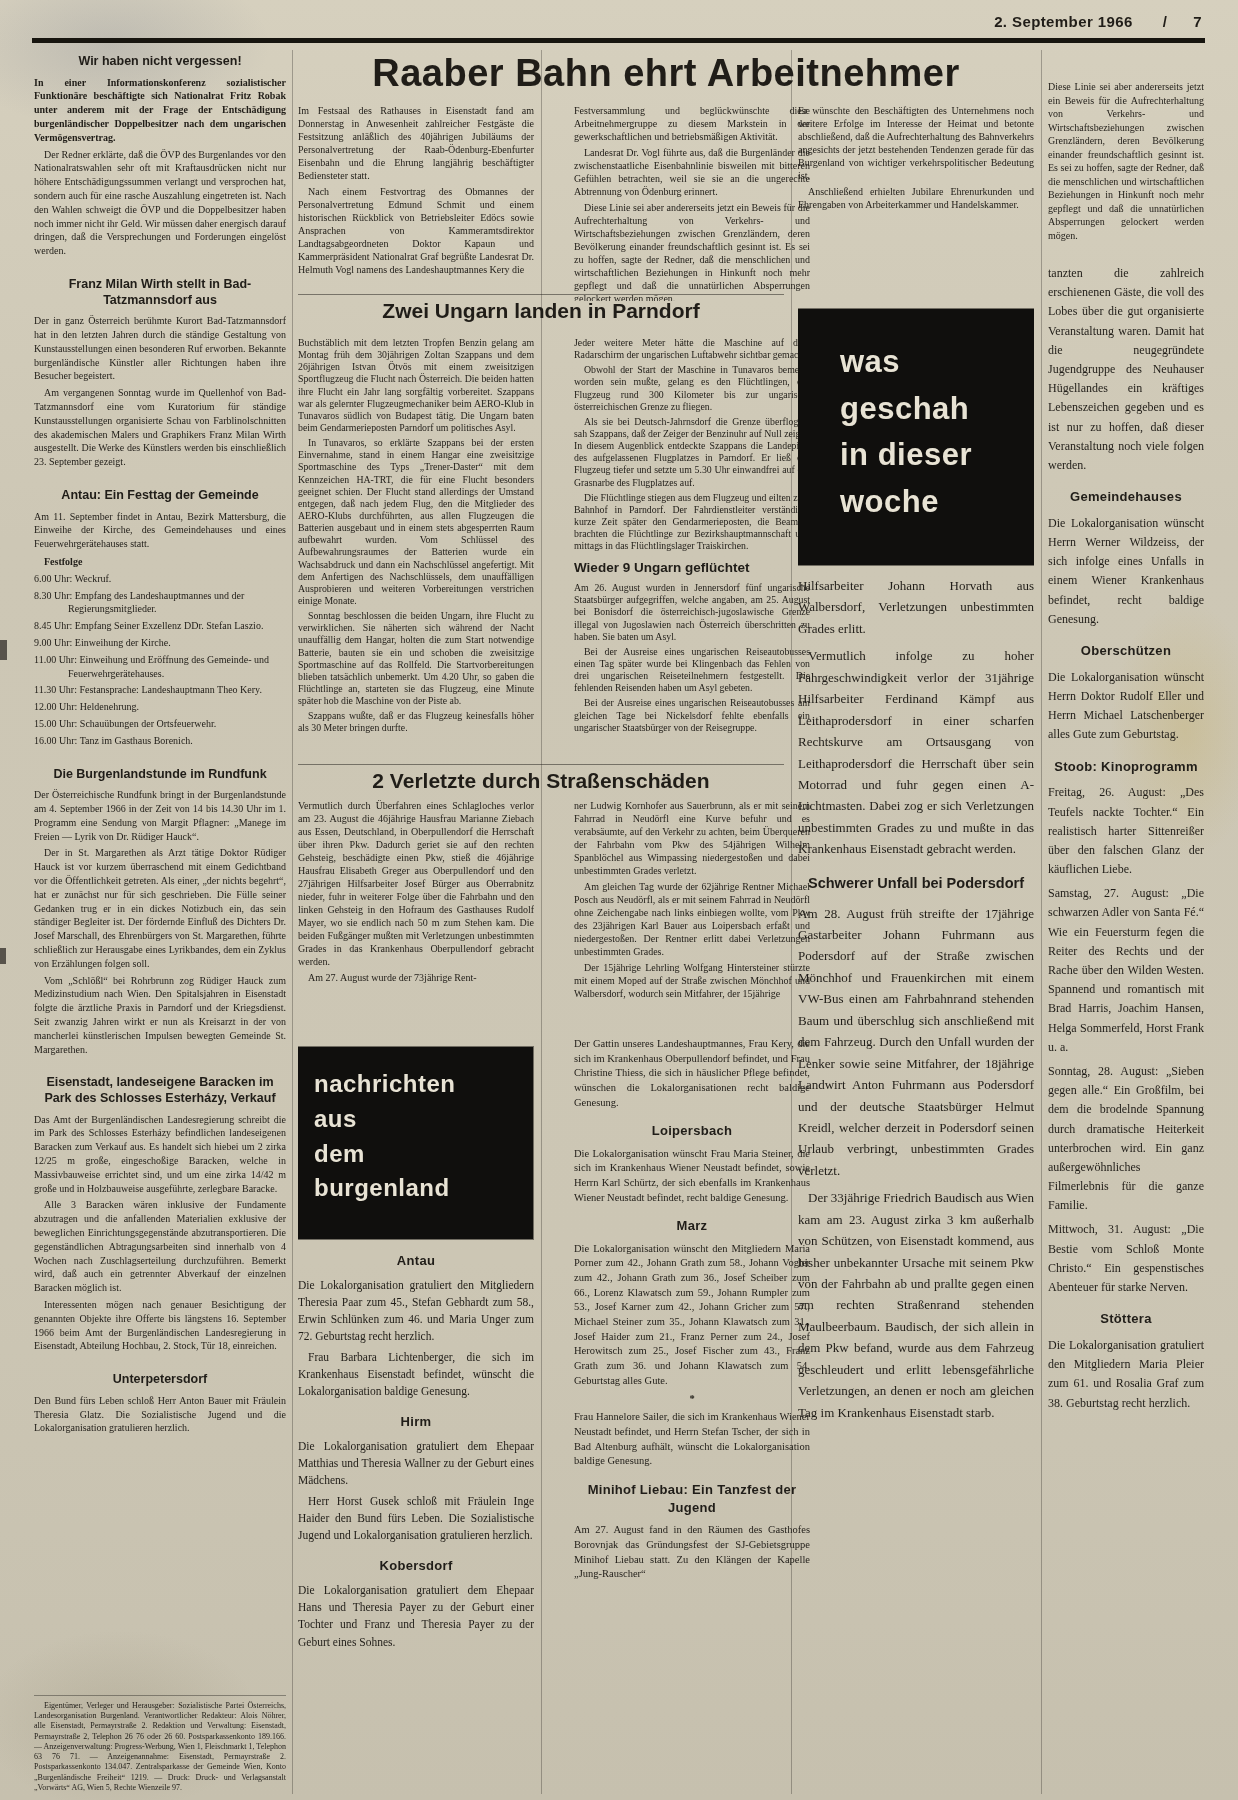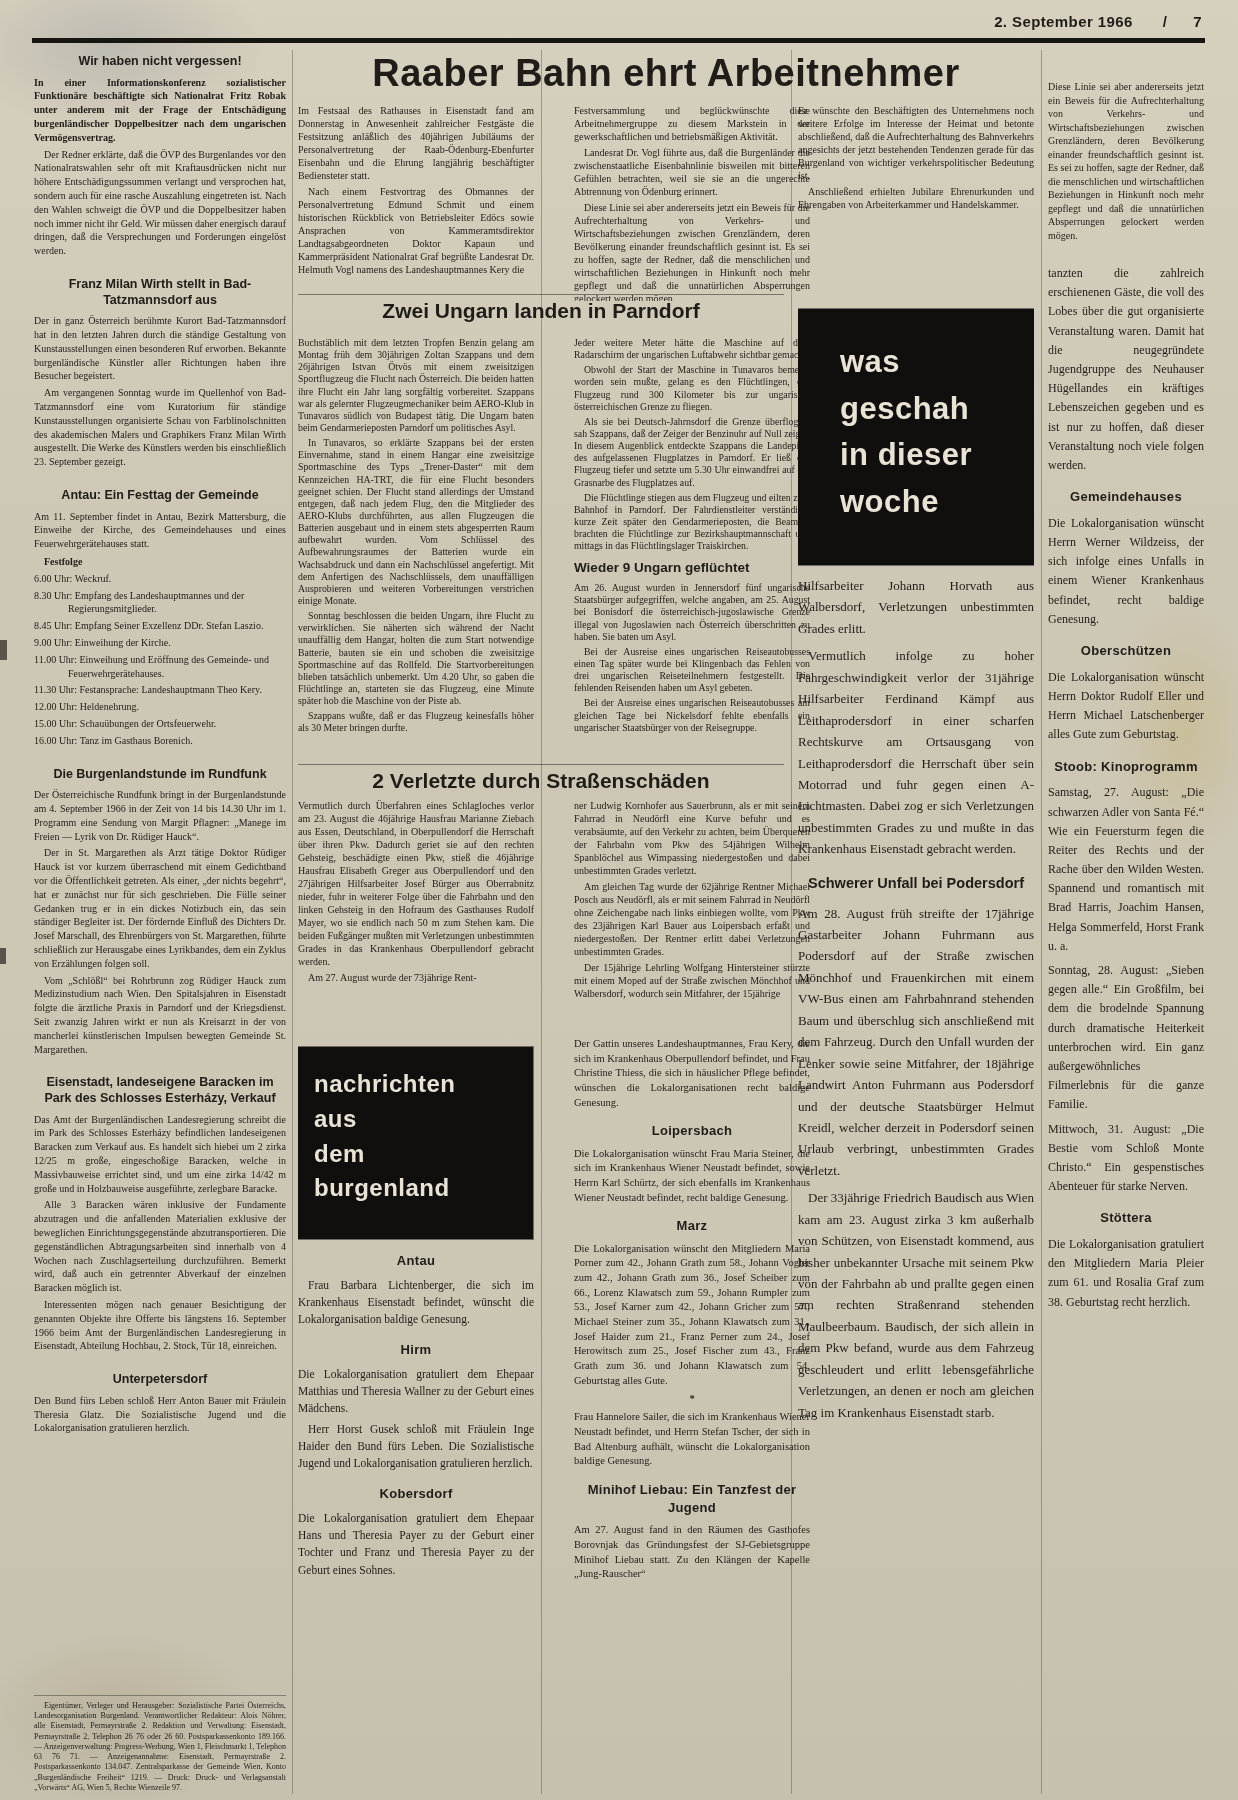--- a/index.html
+++ b/index.html
@@ -155,20 +155,21 @@
     </div>
     <div class="blackbox" id="nb-box">
       <div class="bb-line">nachrichten</div>
       <div class="bb-line">aus</div>
       <div class="bb-line">dem</div>
       <div class="bb-line">burgenland</div>
     </div>
     <div class="muni2">
       <section>
         <h4 class="muni-title">Antau</h4>
+        <p class="noind">Die Lokalorganisation gratuliert den Mitgliedern Theresia Paar zum 45., Stefan Gebhardt zum 58., Erwin Schlünken zum 46. und Maria Unger zum 72. Geburtstag recht herzlich.</p>
         <p>Frau Barbara Lichtenberger, die sich im Krankenhaus Eisenstadt befindet, wünscht die Lokalorganisation baldige Genesung.</p>
       </section>
       <section>
         <h4 class="muni-title">Hirm</h4>
         <p class="noind">Die Lokalorganisation gratuliert dem Ehepaar Matthias und Theresia Wallner zu der Geburt eines Mädchens.</p>
         <p>Herr Horst Gusek schloß mit Fräulein Inge Haider den Bund fürs Leben. Die Sozialistische Jugend und Lokalorganisation gratulieren herzlich.</p>
       </section>
       <section>
         <h4 class="muni-title">Kobersdorf</h4>
         <p class="noind">Die Lokalorganisation gratuliert dem Ehepaar Hans und Theresia Payer zu der Geburt einer Tochter und Franz und Theresia Payer zu der Geburt eines Sohnes.</p>
@@ -249,20 +250,21 @@
       <section>
         <h4 class="muni-title">Gemeindehauses</h4>
         <p class="noind">Die Lokalorganisation wünscht Herrn Werner Wildzeiss, der sich infolge eines Unfalls in einem Wiener Krankenhaus befindet, recht baldige Genesung.</p>
       </section>
       <section>
         <h4 class="muni-title">Oberschützen</h4>
         <p class="noind">Die Lokalorganisation wünscht Herrn Doktor Rudolf Eller und Herrn Michael Latschenberger alles Gute zum Geburtstag.</p>
       </section>
       <section>
         <h4 class="muni-title">Stoob: Kinoprogramm</h4>
+        <p class="noind">Freitag, 26. August: „Des Teufels nackte Tochter.“ Ein realistisch harter Sittenreißer über den falschen Glanz der käuflichen Liebe.</p>
         <p class="noind">Samstag, 27. August: „Die schwarzen Adler von Santa Fé.“ Wie ein Feuersturm fegen die Reiter des Rechts und der Rache über den Wilden Westen. Spannend und romantisch mit Brad Harris, Joachim Hansen, Helga Sommerfeld, Horst Frank u. a.</p>
         <p class="noind">Sonntag, 28. August: „Sieben gegen alle.“ Ein Großfilm, bei dem die brodelnde Spannung durch dramatische Heiterkeit unterbrochen wird. Ein ganz außergewöhnliches Filmerlebnis für die ganze Familie.</p>
         <p class="noind">Mittwoch, 31. August: „Die Bestie vom Schloß Monte Christo.“ Ein gespenstisches Abenteuer für starke Nerven.</p>
       </section>
       <section>
         <h4 class="muni-title">Stöttera</h4>
         <p class="noind">Die Lokalorganisation gratuliert den Mitgliedern Maria Pleier zum 61. und Rosalia Graf zum 38. Geburtstag recht herzlich.</p>
       </section>
     </div>
   </div>

